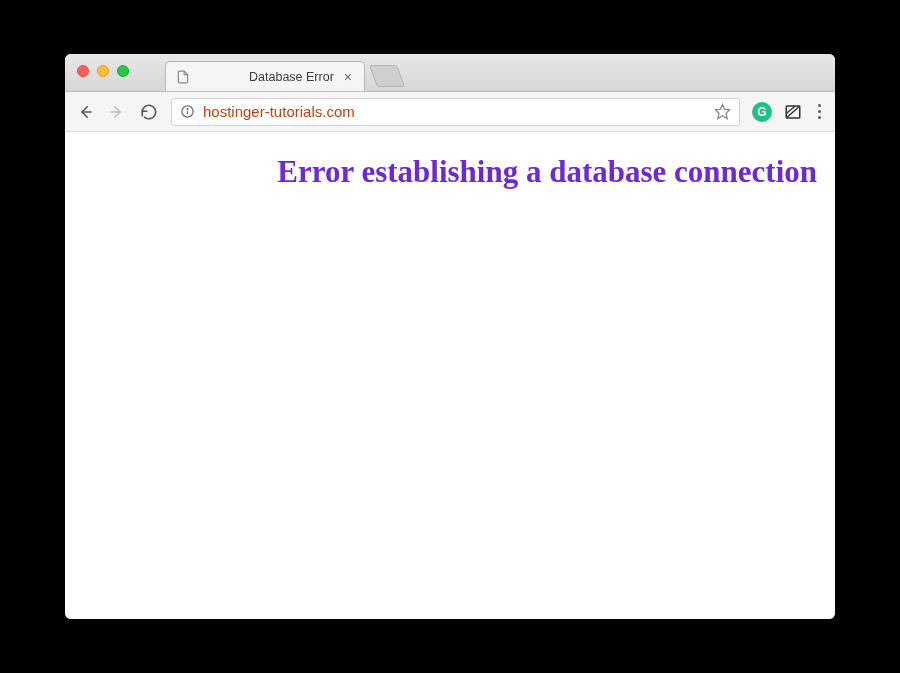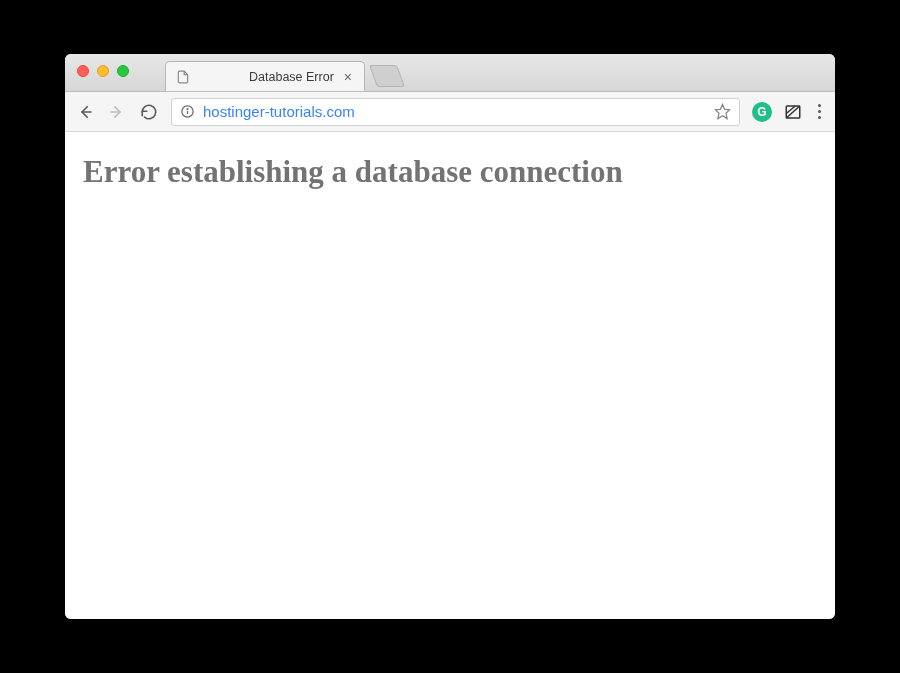--- a/index.html
+++ b/index.html
@@ -123,21 +123,21 @@
       flex: 1;
       height: 28px;
       background: #fff;
       border: 1px solid #d2d2d2;
       border-radius: 3px;
       display: flex;
       align-items: center;
       padding: 0 8px;
       gap: 8px;
       font-size: 15px;
-      color: #3b82f6;
+      color: #c2410c;
     }
     .addr .info-icon {
       width: 15px;
       height: 15px;
       flex-shrink: 0;
       color: #6b6b6b;
     }
     .addr .url-text {
       flex: 1;
       white-space: nowrap;
@@ -181,21 +181,22 @@
     
     .viewport {
       flex: 1;
       background: #fff;
       padding: 22px 18px;
     }
     .viewport h1 {
       font-family: "Times New Roman", Times, serif;
       font-weight: 700;
       font-size: 31px;
-      color: #737373;
+      color: #6d28d9;
+      text-align: right;
     }
   </style>
 </head>
 <body>
 
 <div class="window">
 
   <div class="titlebar">
     <div class="traffic-lights">
       <div class="tl red"></div>

